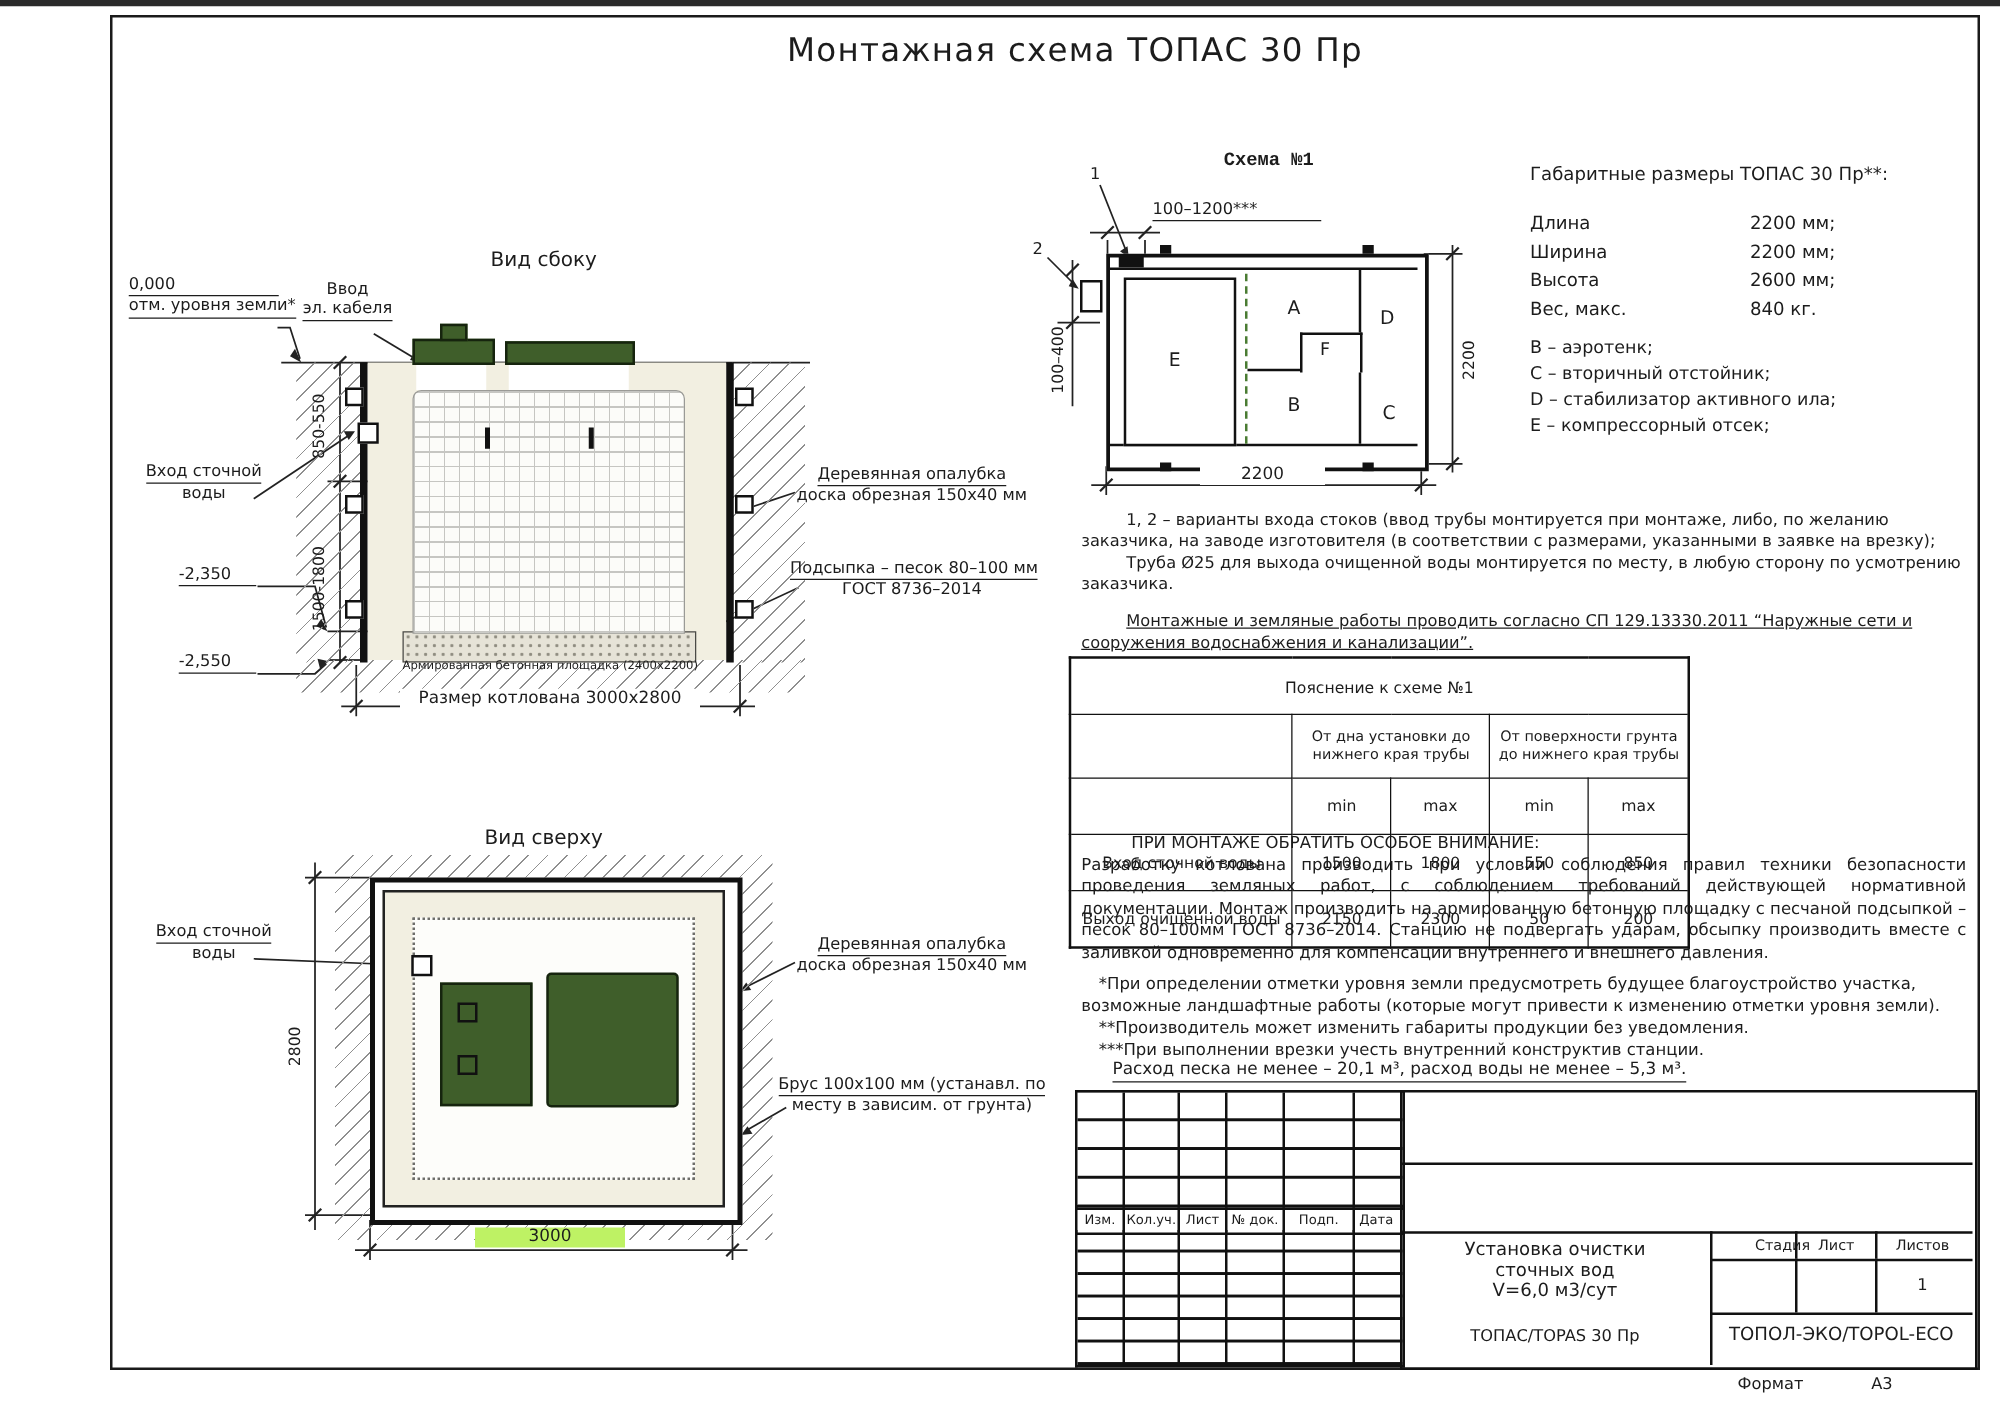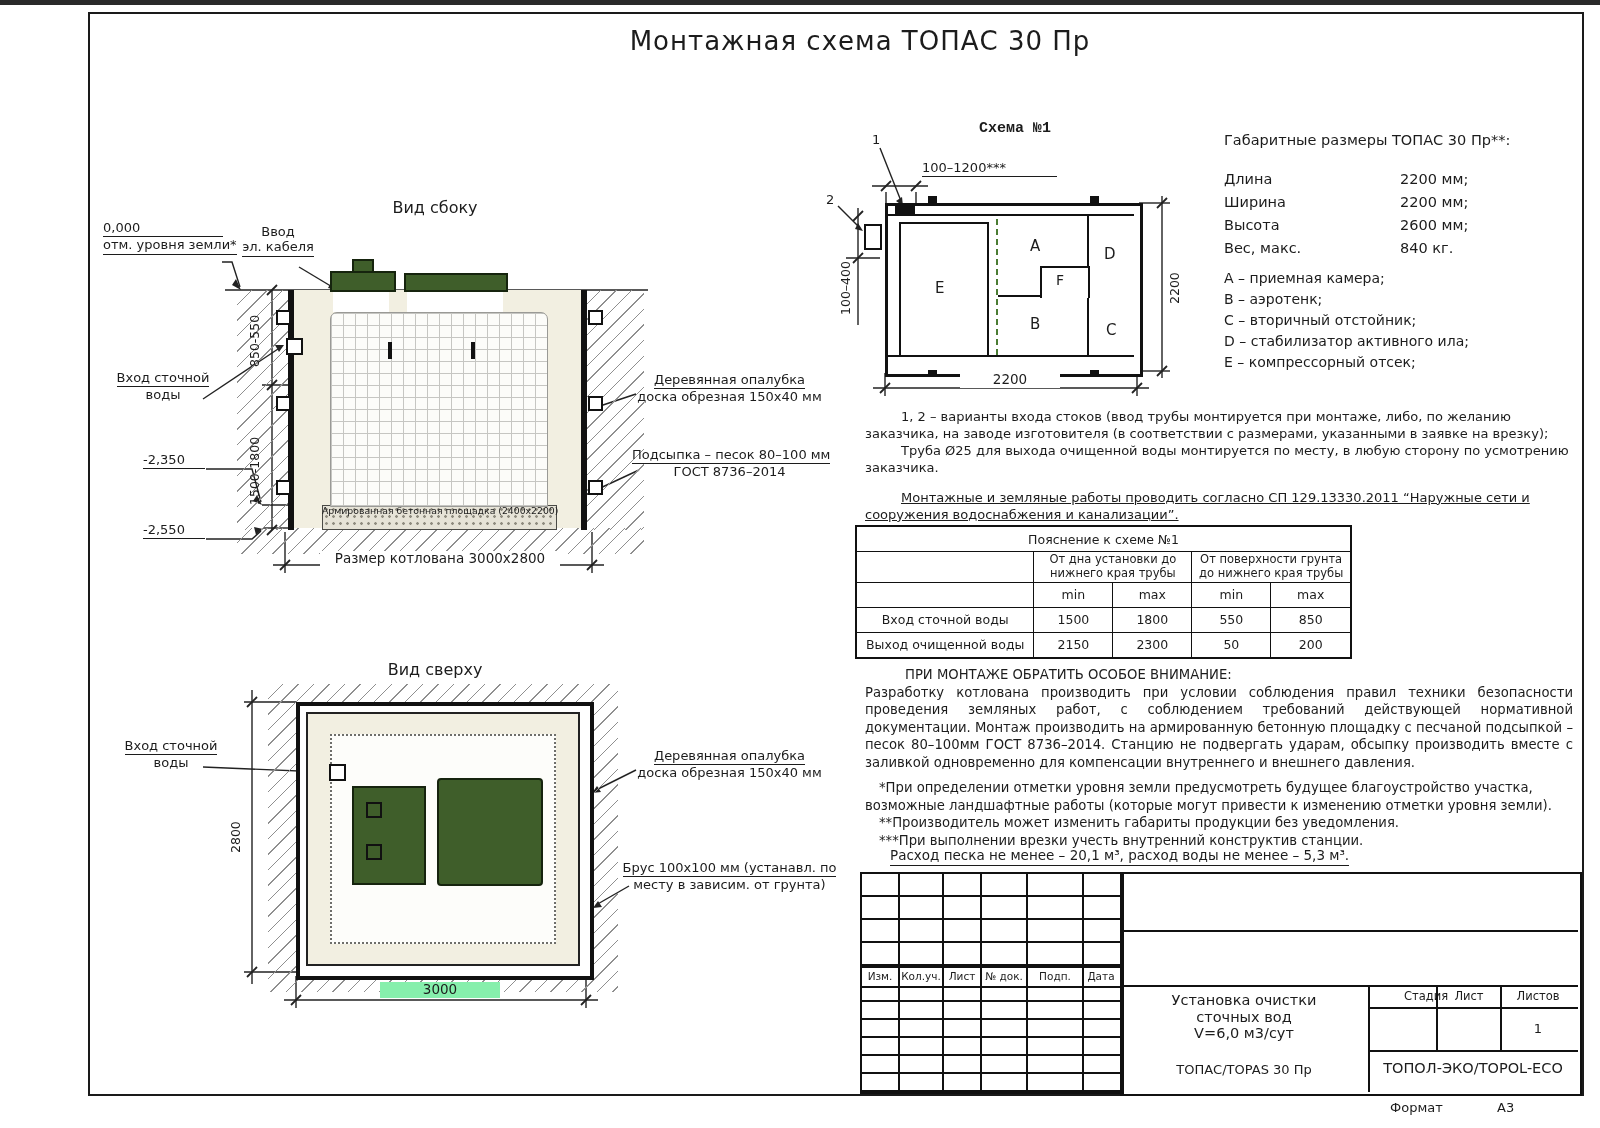--- a/index.html
+++ b/index.html
@@ -14,21 +14,21 @@
   .hatch{background:repeating-linear-gradient(135deg,rgba(255,255,255,0) 0 10px,#8f8f8f 10px 11px);}
   .sand{background:#f2efe1;}
   .tankgrid{background-color:#fcfcf9;border:1px solid #9a9a96;border-radius:7px 7px 0 0;
     background-image:repeating-linear-gradient(0deg,#c6c6c2 0 1px,rgba(0,0,0,0) 1px 12px),
                      repeating-linear-gradient(90deg,#c6c6c2 0 1px,rgba(0,0,0,0) 1px 12px);}
   .slab{background-color:#e6e3d7;border:1.4px solid #4a4a46;
     background-image:radial-gradient(#8f8c80 1px,rgba(0,0,0,0) 1.6px);background-size:7px 7px;}
   .green{background:#3f5e2a;border:2px solid #16240e;}
   .wall{background:#111;}
   .whitebox{background:#fff;border:2px solid #111;}
-  .lines td{border:1.7px solid #111;font-size:12.5px;text-align:center;padding:1px 3px;}
+  .lines td{border:1.7px solid #111;font-size:12.5px;text-align:center;padding:11px 3px;}
   table{border-collapse:collapse;}
   .tb-cell{border-left:2px solid #111;display:flex;align-items:center;justify-content:center;
            font-size:10.5px;white-space:nowrap;}
   svg.overlay line{stroke:#222;stroke-width:1.4;}
   svg.overlay line.t{stroke-width:1.8;}
   svg.overlay polyline{fill:none;stroke:#222;stroke-width:1.4;}
   svg.overlay polygon{fill:#222;stroke:none;}
   svg.overlay rect{fill:none;stroke:#222;stroke-width:1.6;}
 </style>
 </head>
@@ -58,21 +58,21 @@
 <div class="abs whitebox" style="left:276px;top:310px;width:11px;height:11px;"></div>
 <div class="abs whitebox" style="left:276px;top:396px;width:11px;height:11px;"></div>
 <div class="abs whitebox" style="left:276px;top:480px;width:11px;height:11px;"></div>
 <div class="abs whitebox" style="left:588px;top:310px;width:11px;height:11px;"></div>
 <div class="abs whitebox" style="left:588px;top:396px;width:11px;height:11px;"></div>
 <div class="abs whitebox" style="left:588px;top:480px;width:11px;height:11px;"></div>
 
 <div class="abs whitebox" style="left:286px;top:338px;width:13px;height:13px;"></div>
 
 <div class="abs slab" style="left:322px;top:505px;width:233px;height:23px;"></div>
-<div class="abs ctr" style="left:322px;top:505px;width:233px;font-size:9.3px;white-space:nowrap;">Армированная бетонная площадка (2400х2200)</div>
+<div class="abs ctr" style="left:322px;top:527px;width:233px;font-size:9.3px;white-space:nowrap;">Армированная бетонная площадка (2400х2200)</div>
 <div class="abs tankgrid" style="left:330px;top:312px;width:216px;height:193px;"></div>
 <div class="abs" style="left:388px;top:342px;width:4px;height:17px;background:#111;"></div>
 <div class="abs" style="left:471px;top:342px;width:4px;height:17px;background:#111;"></div>
 <div class="abs" style="left:333px;top:290px;width:56px;height:22px;background:#fff;"></div>
 <div class="abs" style="left:407px;top:290px;width:96px;height:22px;background:#fff;"></div>
 <div class="abs green" style="left:330px;top:271px;width:62px;height:17px;"></div>
 <div class="abs green" style="left:352px;top:259px;width:18px;height:10px;"></div>
 <div class="abs green" style="left:404px;top:273px;width:100px;height:15px;"></div>
 
 
@@ -115,21 +115,21 @@
 <div class="abs whitebox" style="left:329px;top:764px;width:13px;height:13px;"></div>
 <div class="abs green" style="left:352px;top:786px;width:70px;height:95px;"></div>
 <div class="abs" style="left:366px;top:802px;width:12px;height:12px;border:2.5px solid #111;"></div>
 <div class="abs" style="left:366px;top:844px;width:12px;height:12px;border:2.5px solid #111;"></div>
 <div class="abs green" style="left:437px;top:778px;width:102px;height:104px;border-radius:4px;"></div>
 <div class="abs lbl ctr" style="left:108px;top:738px;width:126px;">
   <span class="u">Вход сточной</span><br>
   <span>воды</span>
 </div>
 <div class="abs vtext" style="left:228px;top:792px;height:90px;text-align:center;">2800</div>
-<div class="abs lbl ctr" style="left:380px;top:982px;width:120px;background:#86efac;font-size:13.5px;">3000</div>
+<div class="abs lbl ctr" style="left:380px;top:982px;width:120px;background:#bef264;font-size:13.5px;">3000</div>
 <div class="abs lbl ctr" style="left:632px;top:748px;width:195px;">
   <span class="u">Деревянная опалубка</span><br>
   <span>доска обрезная 150х40 мм</span>
 </div>
 <div class="abs lbl ctr" style="left:622px;top:860px;width:215px;">
   <span class="u">Брус 100х100 мм (устанавл. по</span><br>
   <span>месту в зависим. от грунта)</span>
 </div>
 
 
@@ -165,21 +165,20 @@
 
 
 <div class="abs lbl" style="left:1224px;top:132px;font-size:14.5px;">Габаритные размеры ТОПАС 30 Пр**:</div>
 <div class="abs" style="left:1224px;top:168px;width:330px;font-size:14.5px;line-height:23px;">
   <div><span style="display:inline-block;width:176px;">Длина</span><span>2200 мм;</span></div>
   <div><span style="display:inline-block;width:176px;">Ширина</span><span>2200 мм;</span></div>
   <div><span style="display:inline-block;width:176px;">Высота</span><span>2600 мм;</span></div>
   <div><span style="display:inline-block;width:176px;">Вес, макс.</span><span>840 кг.</span></div>
 </div>
 <div class="abs" style="left:1224px;top:268px;width:360px;font-size:14px;line-height:21px;">
-  <div>A – приемная камера;</div>
   <div>B – аэротенк;</div>
   <div>C – вторичный отстойник;</div>
   <div>D – стабилизатор активного ила;</div>
   <div>E – компрессорный отсек;</div>
 </div>
 
 
 <div class="abs" style="left:865px;top:408px;width:706px;font-size:13px;line-height:1.32;">
   <div style="text-indent:36px;">1, 2 – варианты входа  стоков (ввод трубы монтируется при монтаже, либо, по желанию заказчика, на заводе изготовителя (в соответствии с размерами, указанными в заявке на врезку);</div>
   <div style="text-indent:36px;">Труба Ø25 для выхода очищенной воды монтируется по месту, в любую сторону по усмотрению заказчика.</div>

